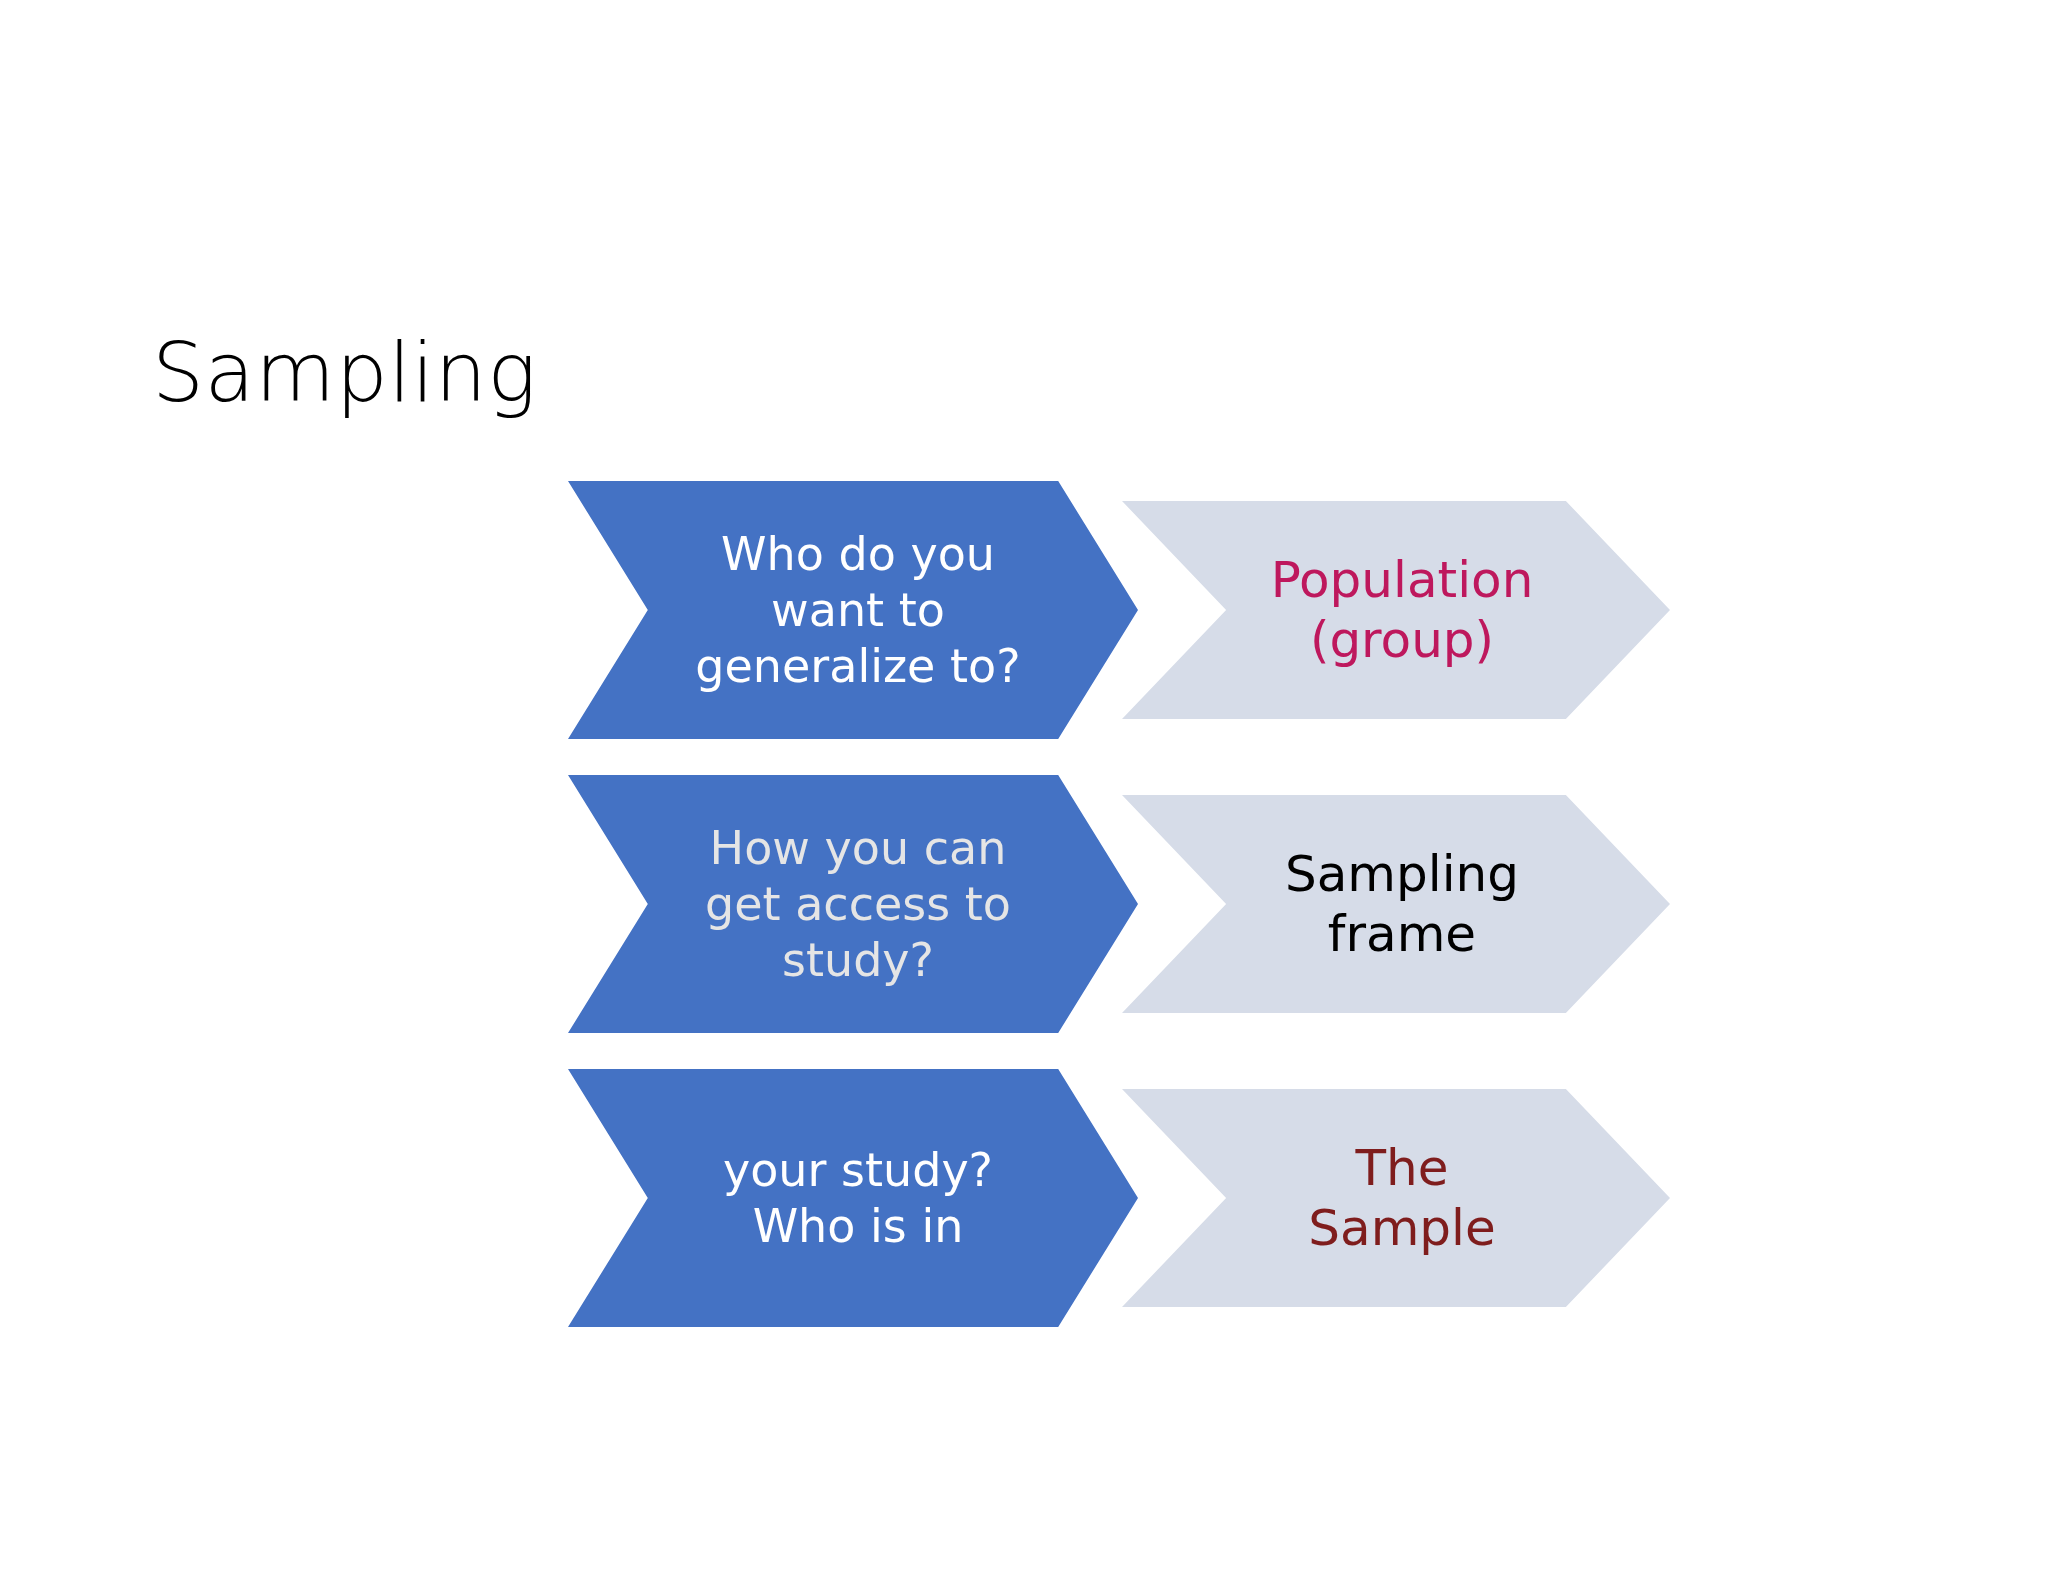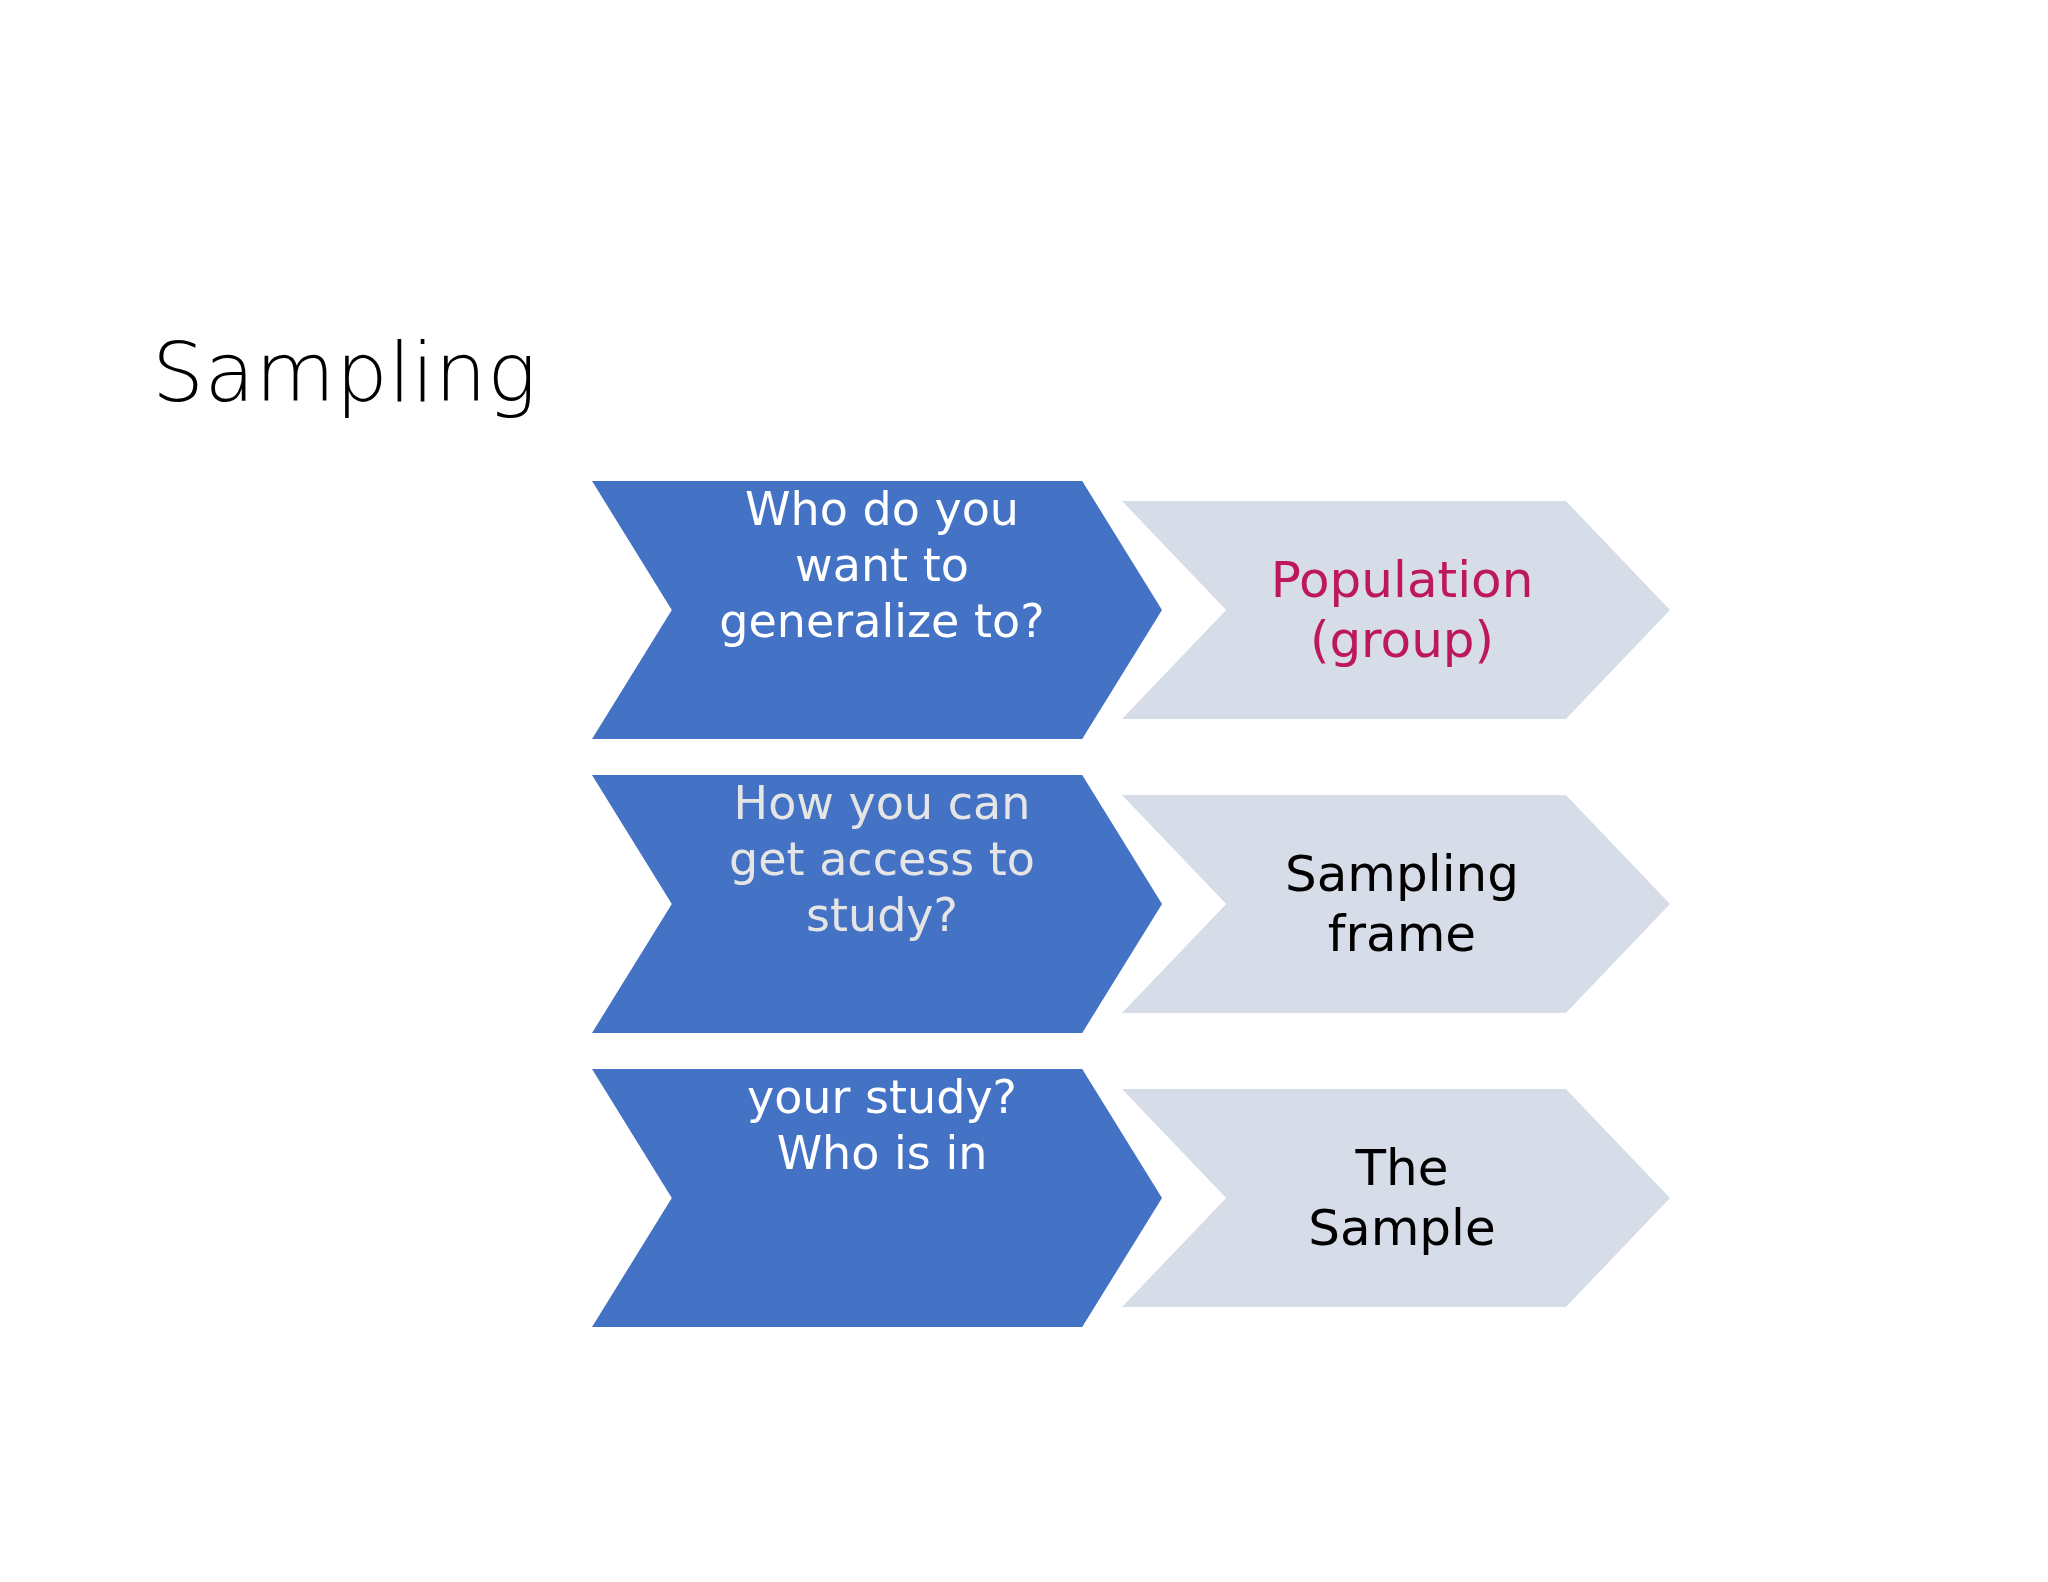--- a/index.html
+++ b/index.html
@@ -39,27 +39,28 @@
 
   .chevron-row {
     position: absolute;
     left: 0;
     width: 2048px;
   }
 
   
   .chev-blue {
     position: absolute;
-    left: 592px;
+    left: 568px;
     width: 570px;
     height: 258px;
     background: #4472C4;
     -webkit-clip-path: polygon(0 0, 86% 0, 100% 50%, 86% 100%, 0 100%, 14% 50%);
     clip-path: polygon(0 0, 86% 0, 100% 50%, 86% 100%, 0 100%, 14% 50%);
     display: flex;
+    align-items: center;
     justify-content: center;
     box-sizing: border-box;
     padding-left: 86px;
     padding-right: 76px;
   }
   .chev-blue .chev-text {
     font-family: "DejaVu Sans", sans-serif;
     font-weight: 400;
     font-size: 46px;
     line-height: 56px;
@@ -137,20 +138,20 @@
   </div>
 
   <div class="chevron-row" style="top:1069px;">
     <div class="chev-blue" style="background: rgb(68, 114, 196);">
       <div class="chev-text" style="color: rgb(255, 255, 255);">
         <span class="ln">your study?</span>
         <span class="ln">Who is in</span>
       </div>
     </div>
     <div class="chev-light" style="background: rgb(214, 220, 232);">
-      <div class="chev-text" style="color: #000000;">
+      <div class="chev-text" style="color: #7f1d1d;">
         <span class="ln">The</span>
         <span class="ln">Sample</span>
       </div>
     </div>
   </div>
 
 </div>
 
 </body></html>

